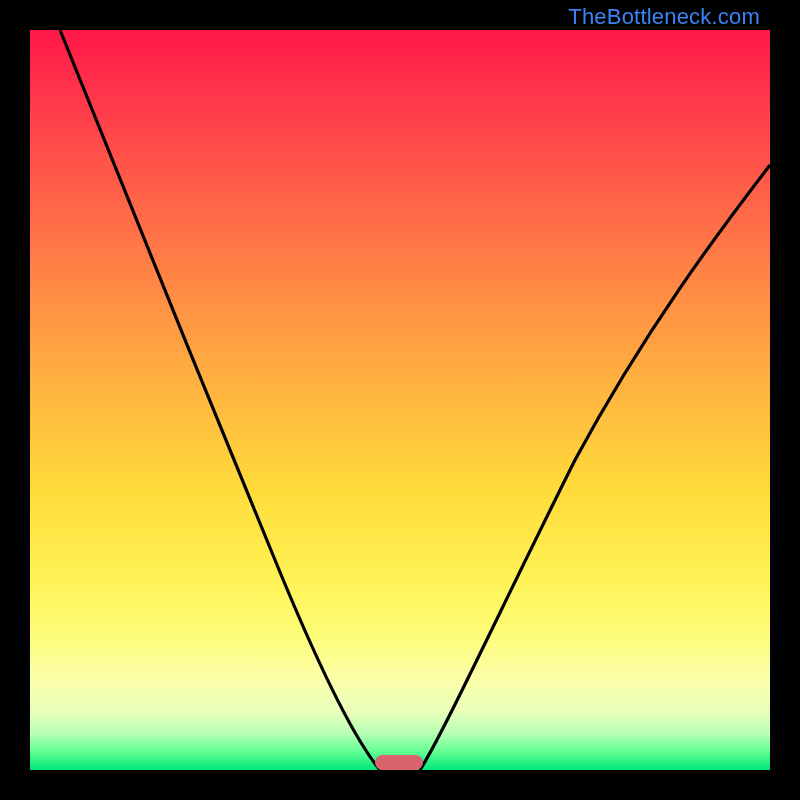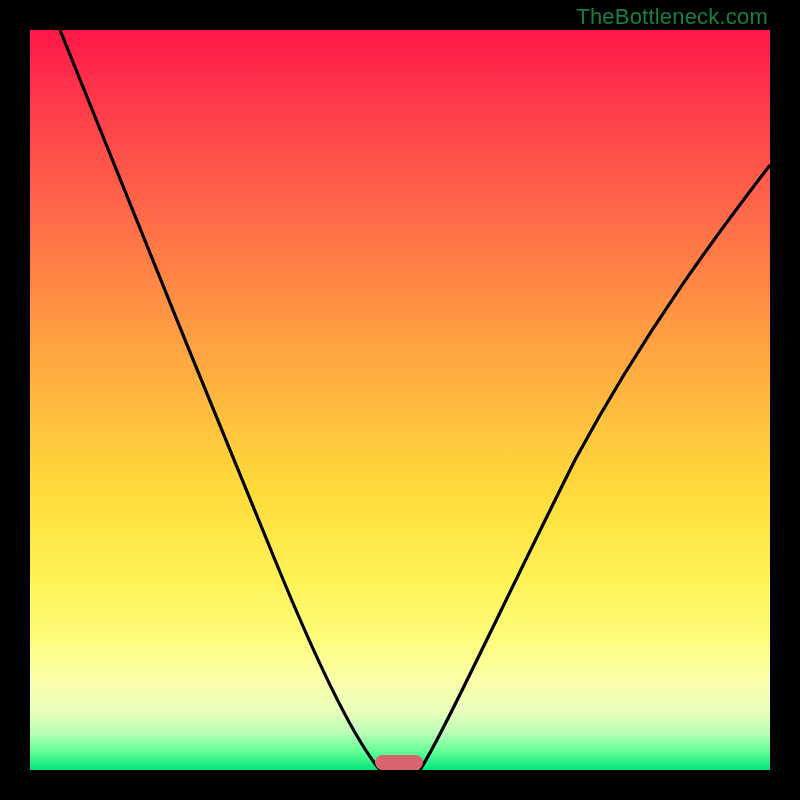--- a/index.html
+++ b/index.html
@@ -31,22 +31,22 @@
       #fbffaa 88%,
       #e9ffbb 92%,
       #b9ffb5 95%,
       #63ff95 97.5%,
       #00e67a 100%
     );
   }
   .watermark {
     position: absolute;
     top: 4px;
-    right: 32px;
-    color: #15803d;
+    right: 40px;
+    color: #3b82f6;
     font-size: 22px;
     letter-spacing: 0.2px;
     font-weight: 400;
   }
   svg.curve {
     position: absolute;
     left: 0;
     top: 0;
   }
   .marker {

